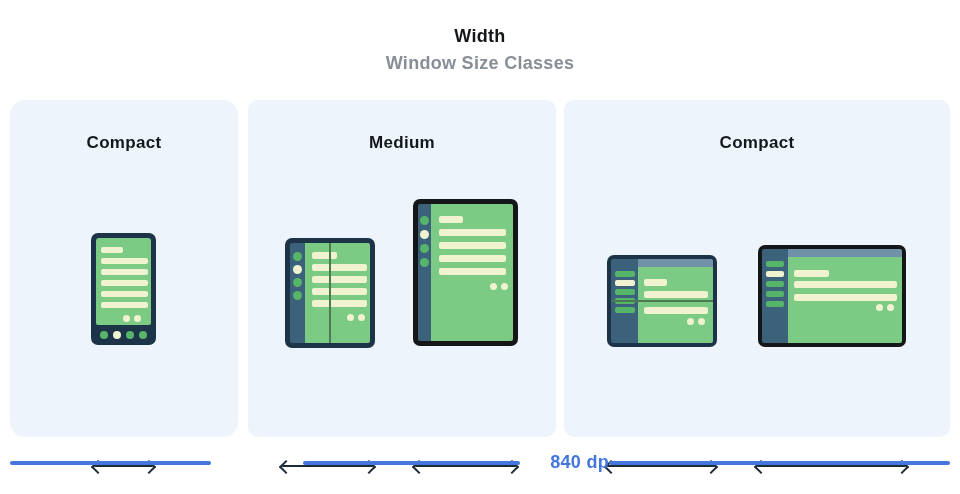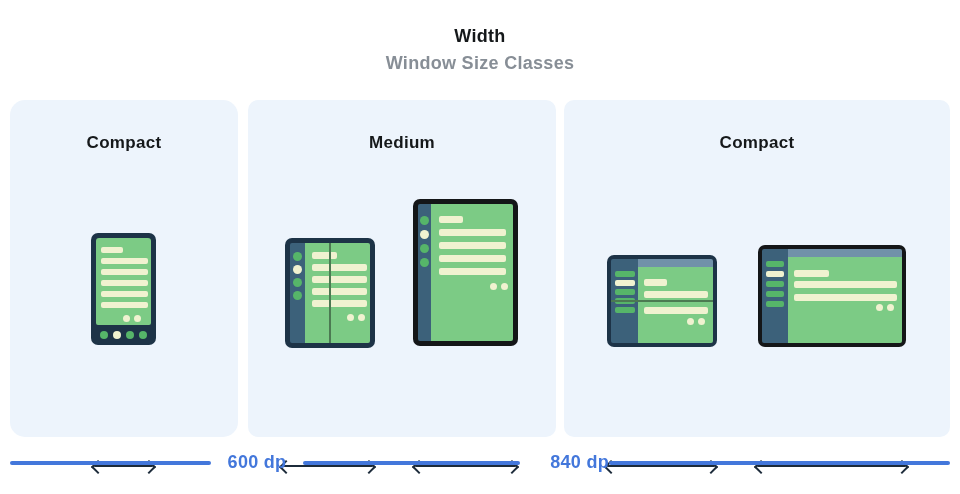--- a/index.html
+++ b/index.html
@@ -266,18 +266,17 @@
       <span class="head r"></span>
     </div>
     <div class="arrow" id="arrow-exp2">
       <span class="head l"></span>
       <span class="shaft"></span>
       <span class="head r"></span>
     </div>
   </section>
 
   <div class="rule-seg" id="seg1"></div>
-  <div class="bp-label" id="bp-600">600 dp</div>
   <div class="rule-seg" id="seg2"></div>
   <div class="bp-label" id="bp-840">840 dp</div>
   <div class="rule-seg" id="seg3"></div>
 
 </div>
 
 </body></html>

